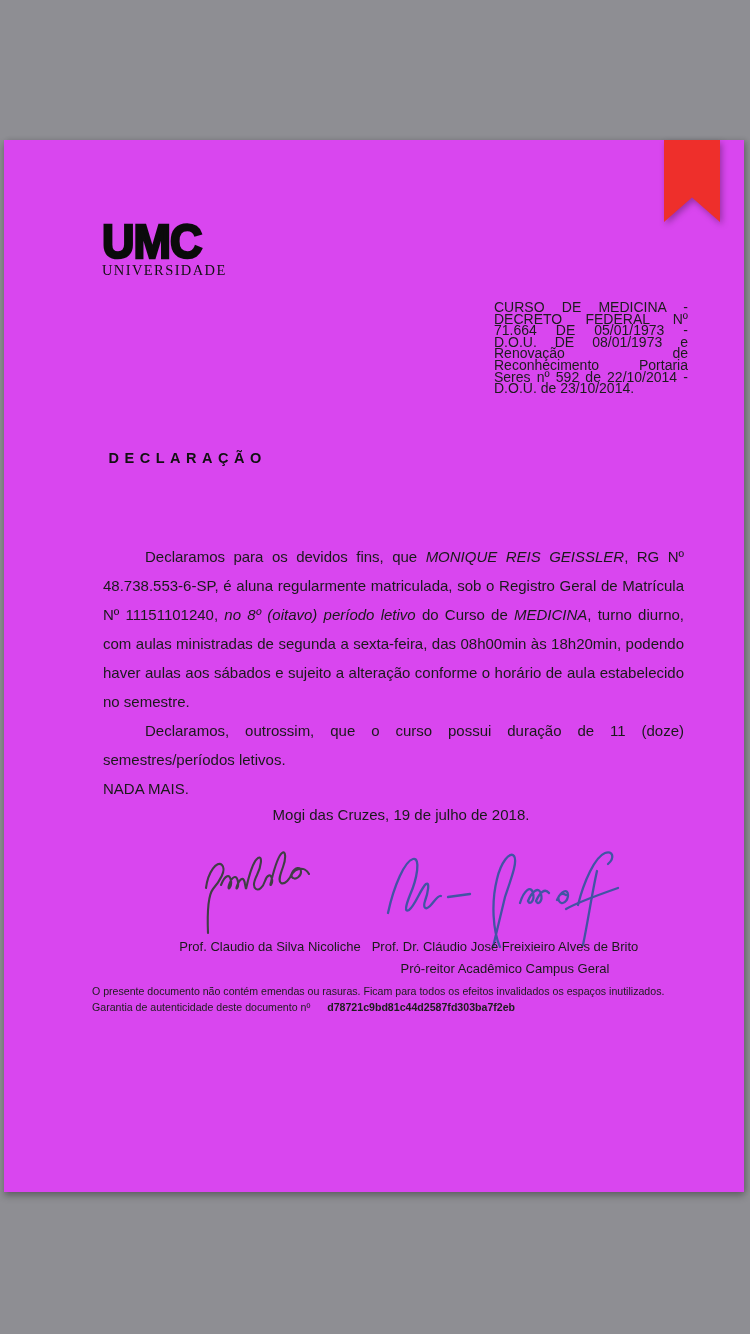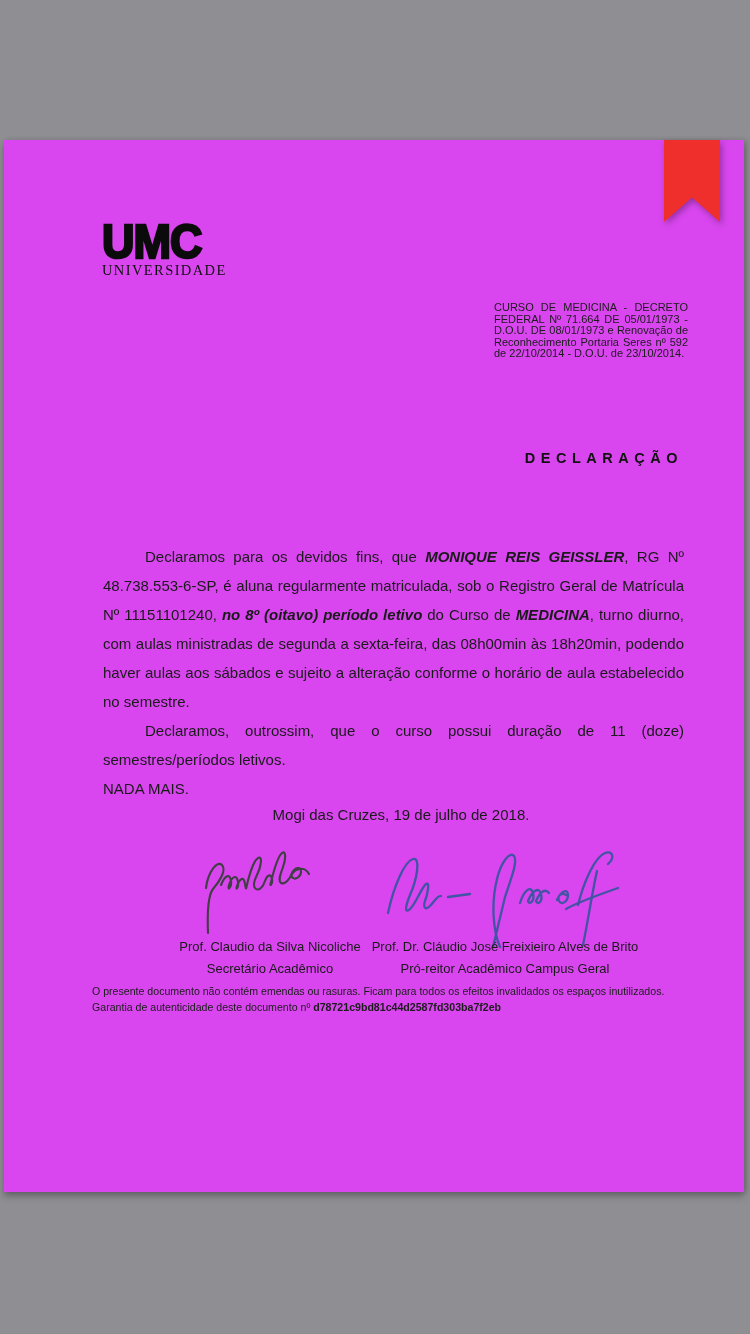--- a/index.html
+++ b/index.html
@@ -40,41 +40,41 @@
     transform: scaleY(1.05); transform-origin: left top;
   }
   .logo-subtitle {
     font-family: "Liberation Serif", serif;
     font-size: 14.5px; letter-spacing: 1.4px; margin-top: 0; color: #111;
   }
 
   
   .accreditation {
     position: absolute; left: 490px; top: 162px; width: 194px;
-    font-size: 11px; line-height: 11.6px;
+    font-size: 14px; line-height: 11.6px;
     text-align: justify; text-align-last: left;
     color: #1c1c1c;
   }
 
   .doc-title {
     position: absolute; left: 99px; top: 310px; width: 580px;
-    text-align: right;
+    text-align: left;
     font-size: 14.5px; font-weight: bold;
     letter-spacing: 0.38em; text-indent: 0.38em;
     color: #111;
   }
 
   .doc-body {
     position: absolute; left: 99px; top: 402px; width: 581px;
     font-size: 15px; line-height: 29px;
     text-align: justify; color: #1a1a1a;
   }
   .doc-body p { margin: 0; }
   .doc-body p.indent { text-indent: 42px; }
-  .bi { font-weight: bold; font-style: italic; }
+  .bi { font-weight: normal; font-style: italic; }
 
   .dateline {
     position: absolute; left: 107px; top: 666px; width: 580px;
     text-align: center; font-size: 15px; color: #1a1a1a;
   }
 
   .sig-svg { position: absolute; }
   .sig-left  { left: 188px; top: 696px; }
   .sig-right { left: 376px; top: 703px; }
 
@@ -83,21 +83,21 @@
     text-align: center; font-size: 13px; line-height: 22px; color: #1a1a1a;
   }
   .signatory-left  { left: 106px; width: 320px; }
   .signatory-right { left: 336px; width: 330px; }
 
   .fineprint {
     position: absolute; left: 88px; top: 844px; width: 602px;
     text-align: left; font-size: 10.6px; line-height: 15.8px;
     color: #1c1c1c;
   }
-  .fineprint .code { font-weight: bold; }
+  .fineprint .code { font-weight: bold; margin-left: 14px; }
 </style>
 </head>
 <body>
 
 <div class="viewport">
 
   <div class="doc-page">
 
     <div class="bookmark-wrap">
       <div class="bookmark" style="background:#ee2f2b"></div>
@@ -135,21 +135,20 @@
         <path d="M140,60 C144,47 151,42 153,50 C155,57 150,63 148,58 C152,48 159,43 161,51 C163,58 158,63 156,58 C160,49 165,45 169,50"></path>
         <path d="M177,57 C181,48 188,45 188,52 C188,58 182,63 179,58 C177,53 181,49 186,52"></path>
         <path d="M198,62 C204,38 215,14 225,10 C233,7 235,15 228,21"></path>
         <path d="M217,28 C212,50 208,78 203,102"></path>
         <path d="M186,66 C198,59 218,52 238,45"></path>
       </g>
     </svg>
 
     <div class="signatory signatory-left">
       <div>Prof. Claudio da Silva Nicoliche</div>
-      <div>Secretário Acadêmico</div>
     </div>
     <div class="signatory signatory-right">
       <div>Prof. Dr. Cláudio José Freixieiro Alves de Brito</div>
       <div>Pró-reitor Acadêmico Campus Geral</div>
     </div>
 
     <div class="fineprint">
       <div>O presente documento não contém emendas ou rasuras. Ficam para todos os efeitos invalidados os espaços inutilizados.</div>
       <div><span>Garantia de autenticidade deste documento nº </span><span class="code">d78721c9bd81c44d2587fd303ba7f2eb</span></div>
     </div>

